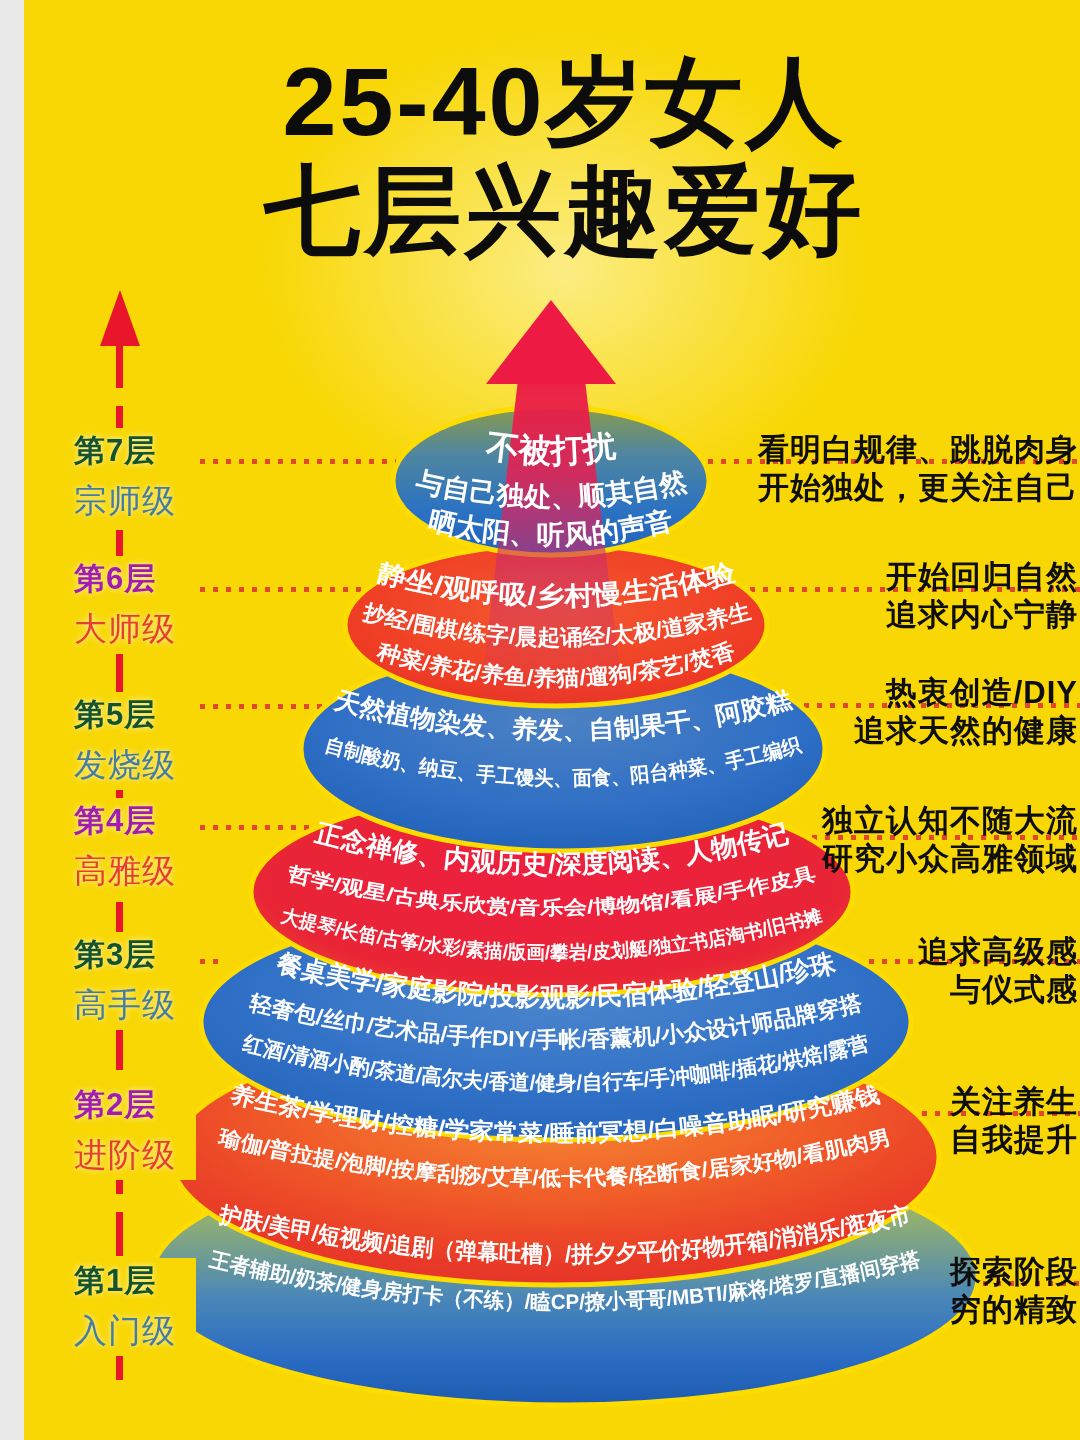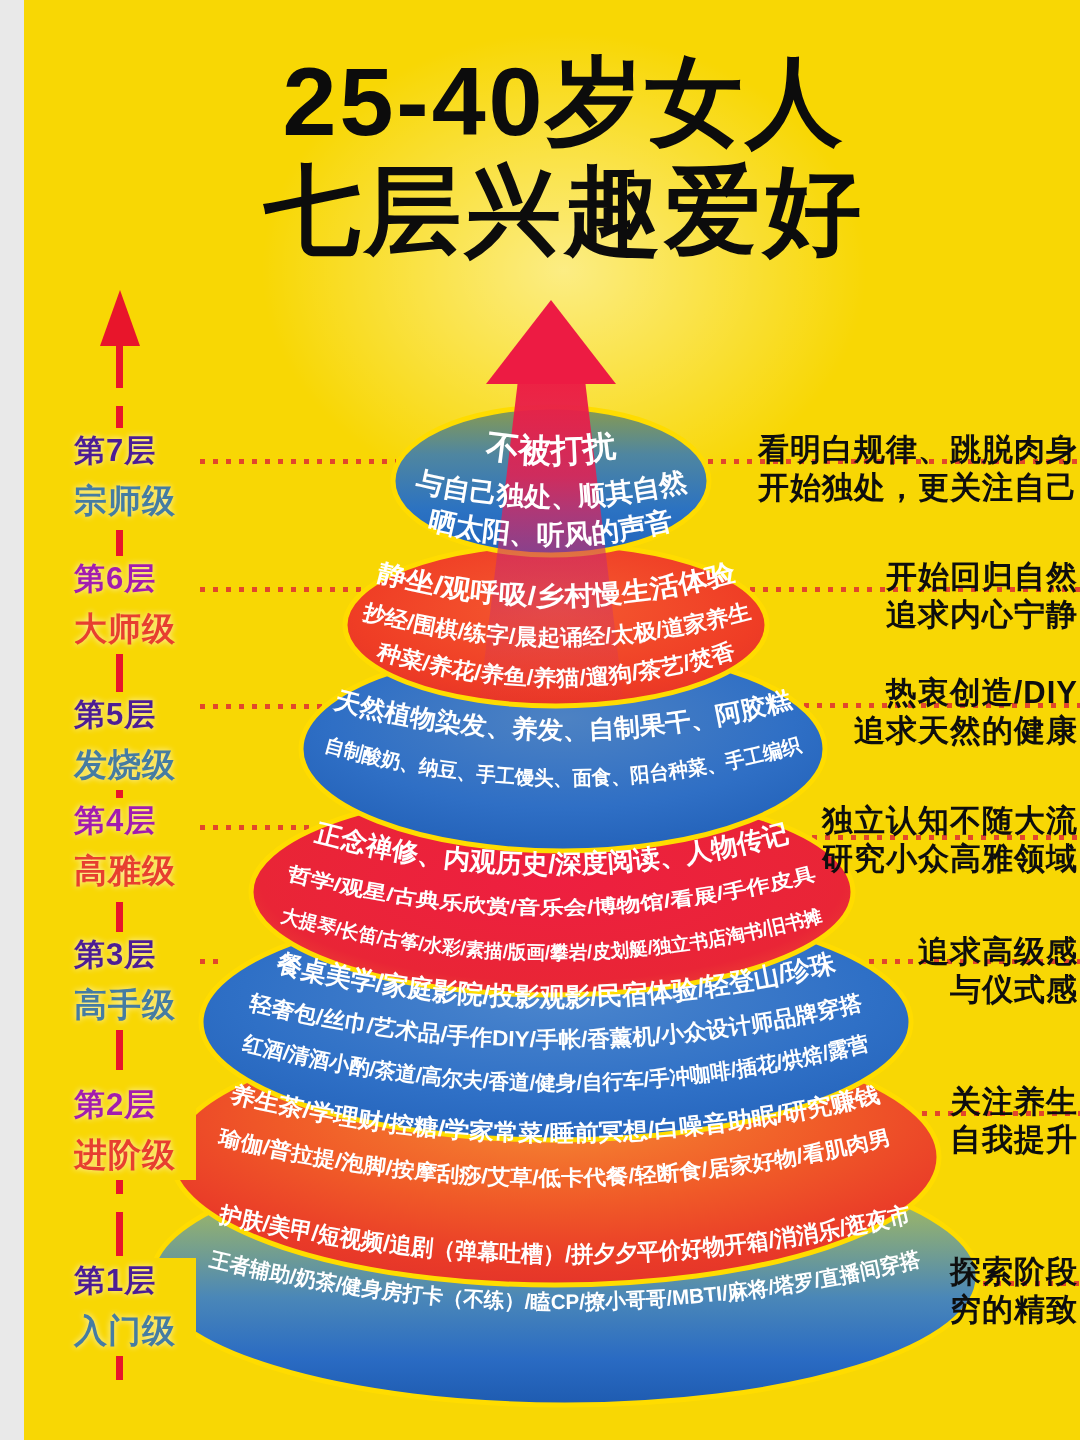--- a/index.html
+++ b/index.html
@@ -12,23 +12,23 @@
   
   .rail-line{position:absolute;left:92px;top:344px;width:7px;height:1052px;z-index:1;
         background:repeating-linear-gradient(180deg,#E8152B 0 44px,rgba(0,0,0,0) 44px 62px);}
   .rail-head{position:absolute;left:76px;top:290px;width:0;height:0;z-index:1;
         border-left:20px solid transparent;border-right:20px solid transparent;
         border-bottom:56px solid #E8152B;}
   
   .side-label{position:absolute;left:50px;width:122px;background:#F8D704;z-index:3;padding:2px 0;}
   .side-label .lvl{font-size:31px;font-weight:900;letter-spacing:1px;
         text-shadow:0 0 6px rgba(255,255,255,.8);}
-  .side-label .grade{font-size:33px;font-weight:700;margin-top:7px;letter-spacing:1px;
+  .side-label .grade{font-size:33px;font-weight:400;margin-top:7px;letter-spacing:1px;
         text-shadow:0 0 6px rgba(255,255,255,.8);}
-  .side-label.blue .lvl{color:#4c1d95}.side-label.blue .grade{color:#457CA2}
+  .side-label.blue .lvl{color:#14532d}.side-label.blue .grade{color:#457CA2}
   .side-label.red .lvl{color:#a21caf}.side-label.red .grade{color:#E73F2F}
   
   .dot{position:absolute;height:5px;z-index:1;
        background:repeating-linear-gradient(90deg,#E2472B 0 5px,rgba(0,0,0,0) 5px 13px);}
   
   .note{position:absolute;right:26px;text-align:right;z-index:3;color:#0e0e0e;
         font-weight:900;font-size:31px;line-height:38px;letter-spacing:1px;}
   .pyr{position:absolute;left:0;top:0;z-index:2;}
   .arc{fill:#ffffff;font-weight:900;font-family:"Liberation Sans",sans-serif;}
 </style>

